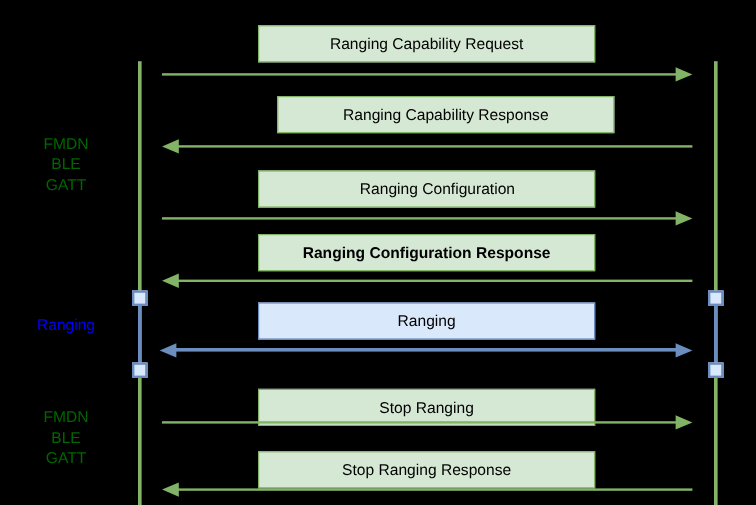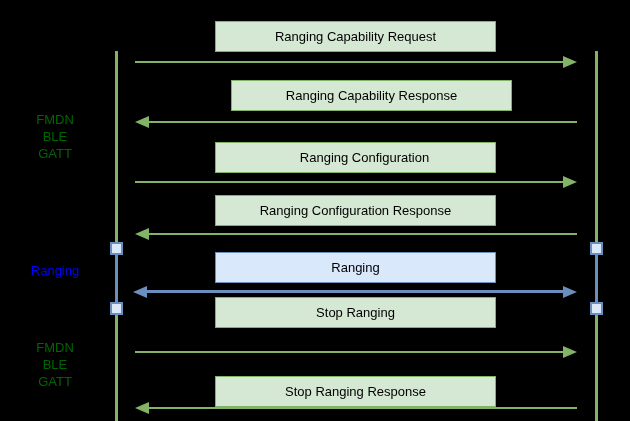--- a/index.html
+++ b/index.html
@@ -110,38 +110,38 @@
   </div>
 
   <div class="msg-box" style="top:142px;padding-left:18px;">
     <span>Ranging Configuration</span>
   </div>
   <div class="arrow dir-right" style="top:176px;">
     <div class="line"></div>
     <div class="head point-right"></div>
   </div>
 
-  <div class="msg-box" style="top:195px;">
+  <div class="msg-box" style="top:195px;font-weight:bold;">
     <span>Ranging Configuration Response</span>
   </div>
   <div class="arrow dir-left" style="top:228px;">
     <div class="line"></div>
     <div class="head point-left"></div>
   </div>
 
   <div class="msg-box blue" style="top:252px;">
     <span>Ranging</span>
   </div>
   <div class="arrow blue dir-both" style="top:286px;">
     <div class="line"></div>
     <div class="head point-left"></div>
     <div class="head point-right"></div>
   </div>
 
-  <div class="msg-box" style="top:297px;text-align:center;">
+  <div class="msg-box" style="top:324px;text-align:center;">
     <span>Stop Ranging</span>
   </div>
   <div class="arrow dir-right" style="top:346px;">
     <div class="line"></div>
     <div class="head point-right"></div>
   </div>
 
   <div class="msg-box" style="top:363px;margin-top:13px;">
     <span>Stop Ranging Response</span>
   </div>

